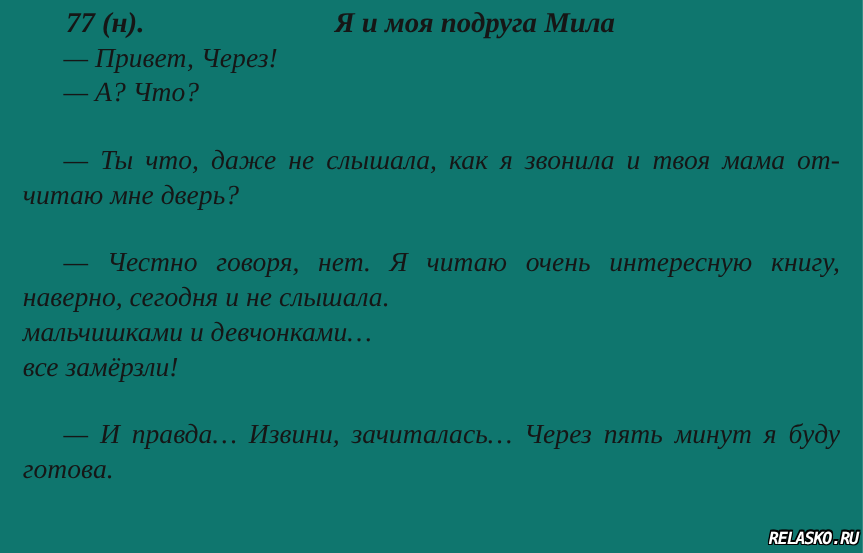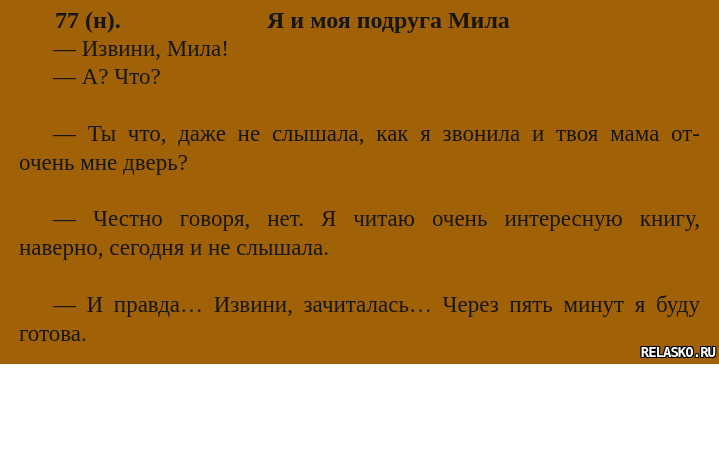--- a/index.html
+++ b/index.html
@@ -1,23 +1,24 @@
 <!DOCTYPE html>
 <html><head>
 <meta charset="utf-8">
 <style>
   html, body { margin: 0; padding: 0; }
   .page {
     position: relative;
     width: 719px;
-    height: 364px;
-    background: #a16207;
+    height: 461px;
+    background: #0f766e;
     overflow: hidden;
     font-family: "Liberation Serif", serif;
     color: #161616;
+    font-style: italic;
   }
   .textcol {
     position: absolute;
     left: 19px;
     top: 6px;
     width: 681px;
   }
   .hline {
     position: relative;
     height: 28.7px;
@@ -25,21 +26,21 @@
     font-size: 24px;
     font-weight: bold;
     white-space: nowrap;
   }
   .exnum {
     display: inline-block;
     margin-left: 36px;
   }
   .extitle {
     position: absolute;
-    left: 248px;
+    left: 260px;
     top: 0;
   }
   .line {
     height: 28.7px;
     line-height: 28.7px;
     font-size: 23px;
     text-align: left;
   }
   .line.indent { padding-left: 34px; }
   .line.justify {
@@ -66,24 +67,26 @@
 </head>
 <body>
 
 <div class="page">
   <div class="textcol">
     <div class="hline">
       <span class="exnum">77 (н).</span>
       <span class="extitle">Я и моя подруга Мила</span>
     </div>
     <div>
-        <div class="line indent">— Извини, Мила!</div>
+        <div class="line indent">— Привет, Через!</div>
         <div class="line indent">— А? Что?</div>
         <div class="line indent justify">— Ты что, даже не слышала, как я звонила и твоя мама от-</div>
-        <div class="line">очень мне дверь?</div>
+        <div class="line">читаю мне дверь?</div>
         <div class="line indent justify">— Честно говоря, нет. Я читаю очень интересную книгу,</div>
         <div class="line">наверно, сегодня и не слышала.</div>
+        <div class="line">мальчишками и девчонками…</div>
+        <div class="line">все замёрзли!</div>
         <div class="line indent justify">— И правда… Извини, зачиталась… Через пять минут я буду</div>
         <div class="line">готова.</div>
       </div>
   </div>
   <div class="watermark">RELASKO.RU</div>
 </div>
 
 </body></html>

